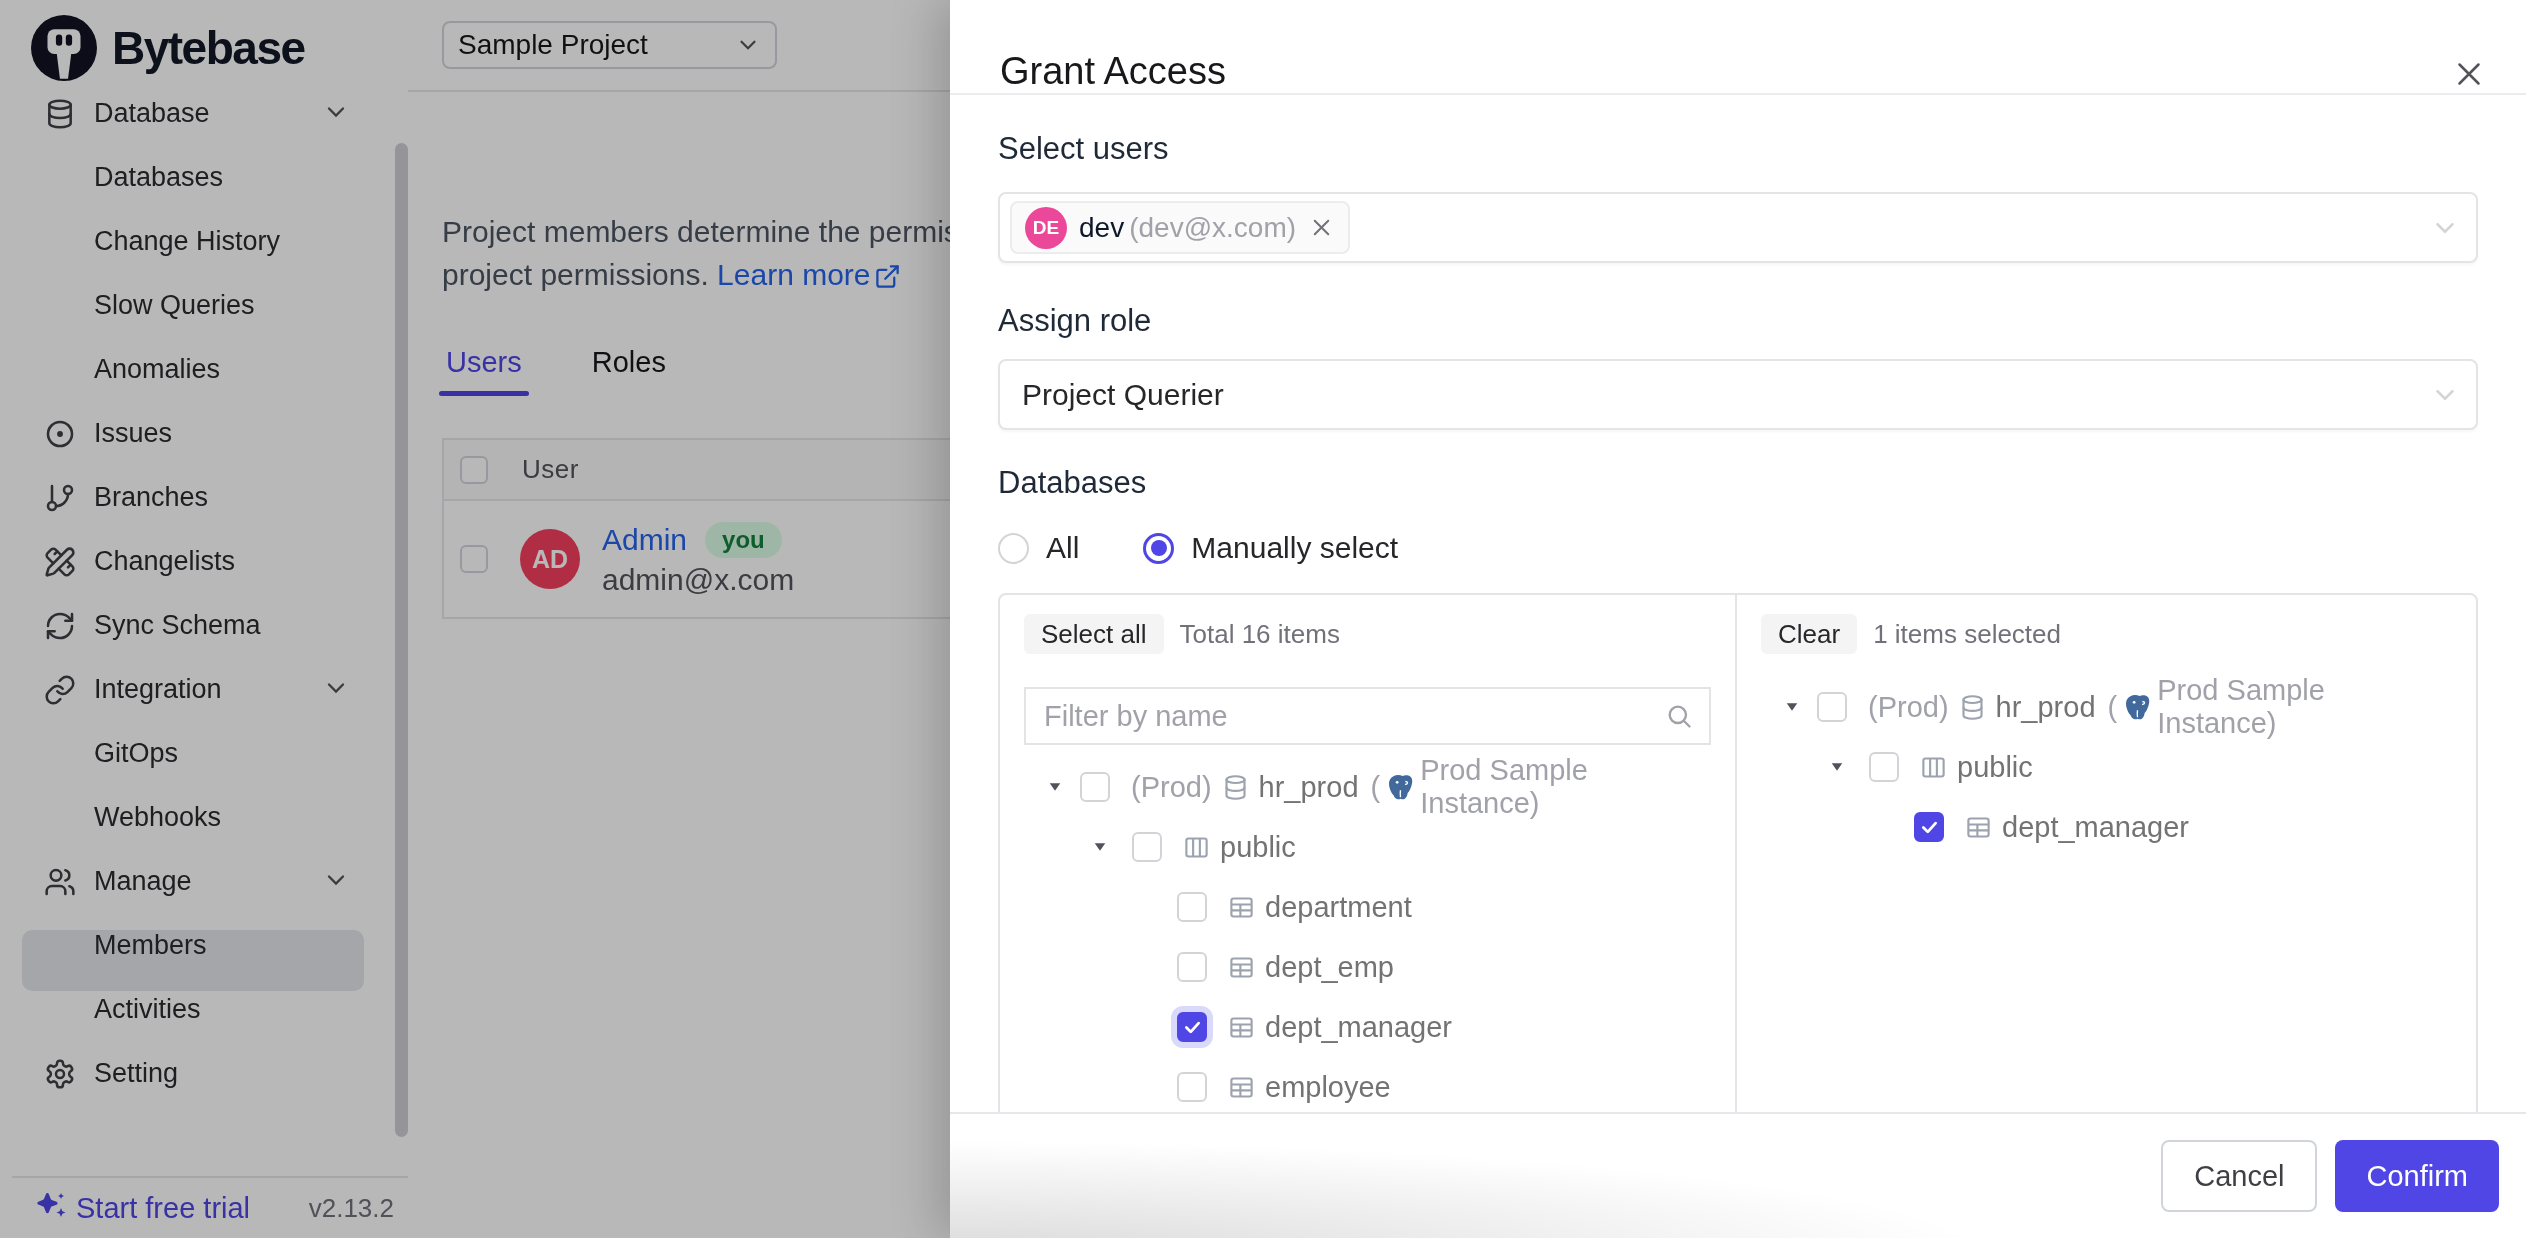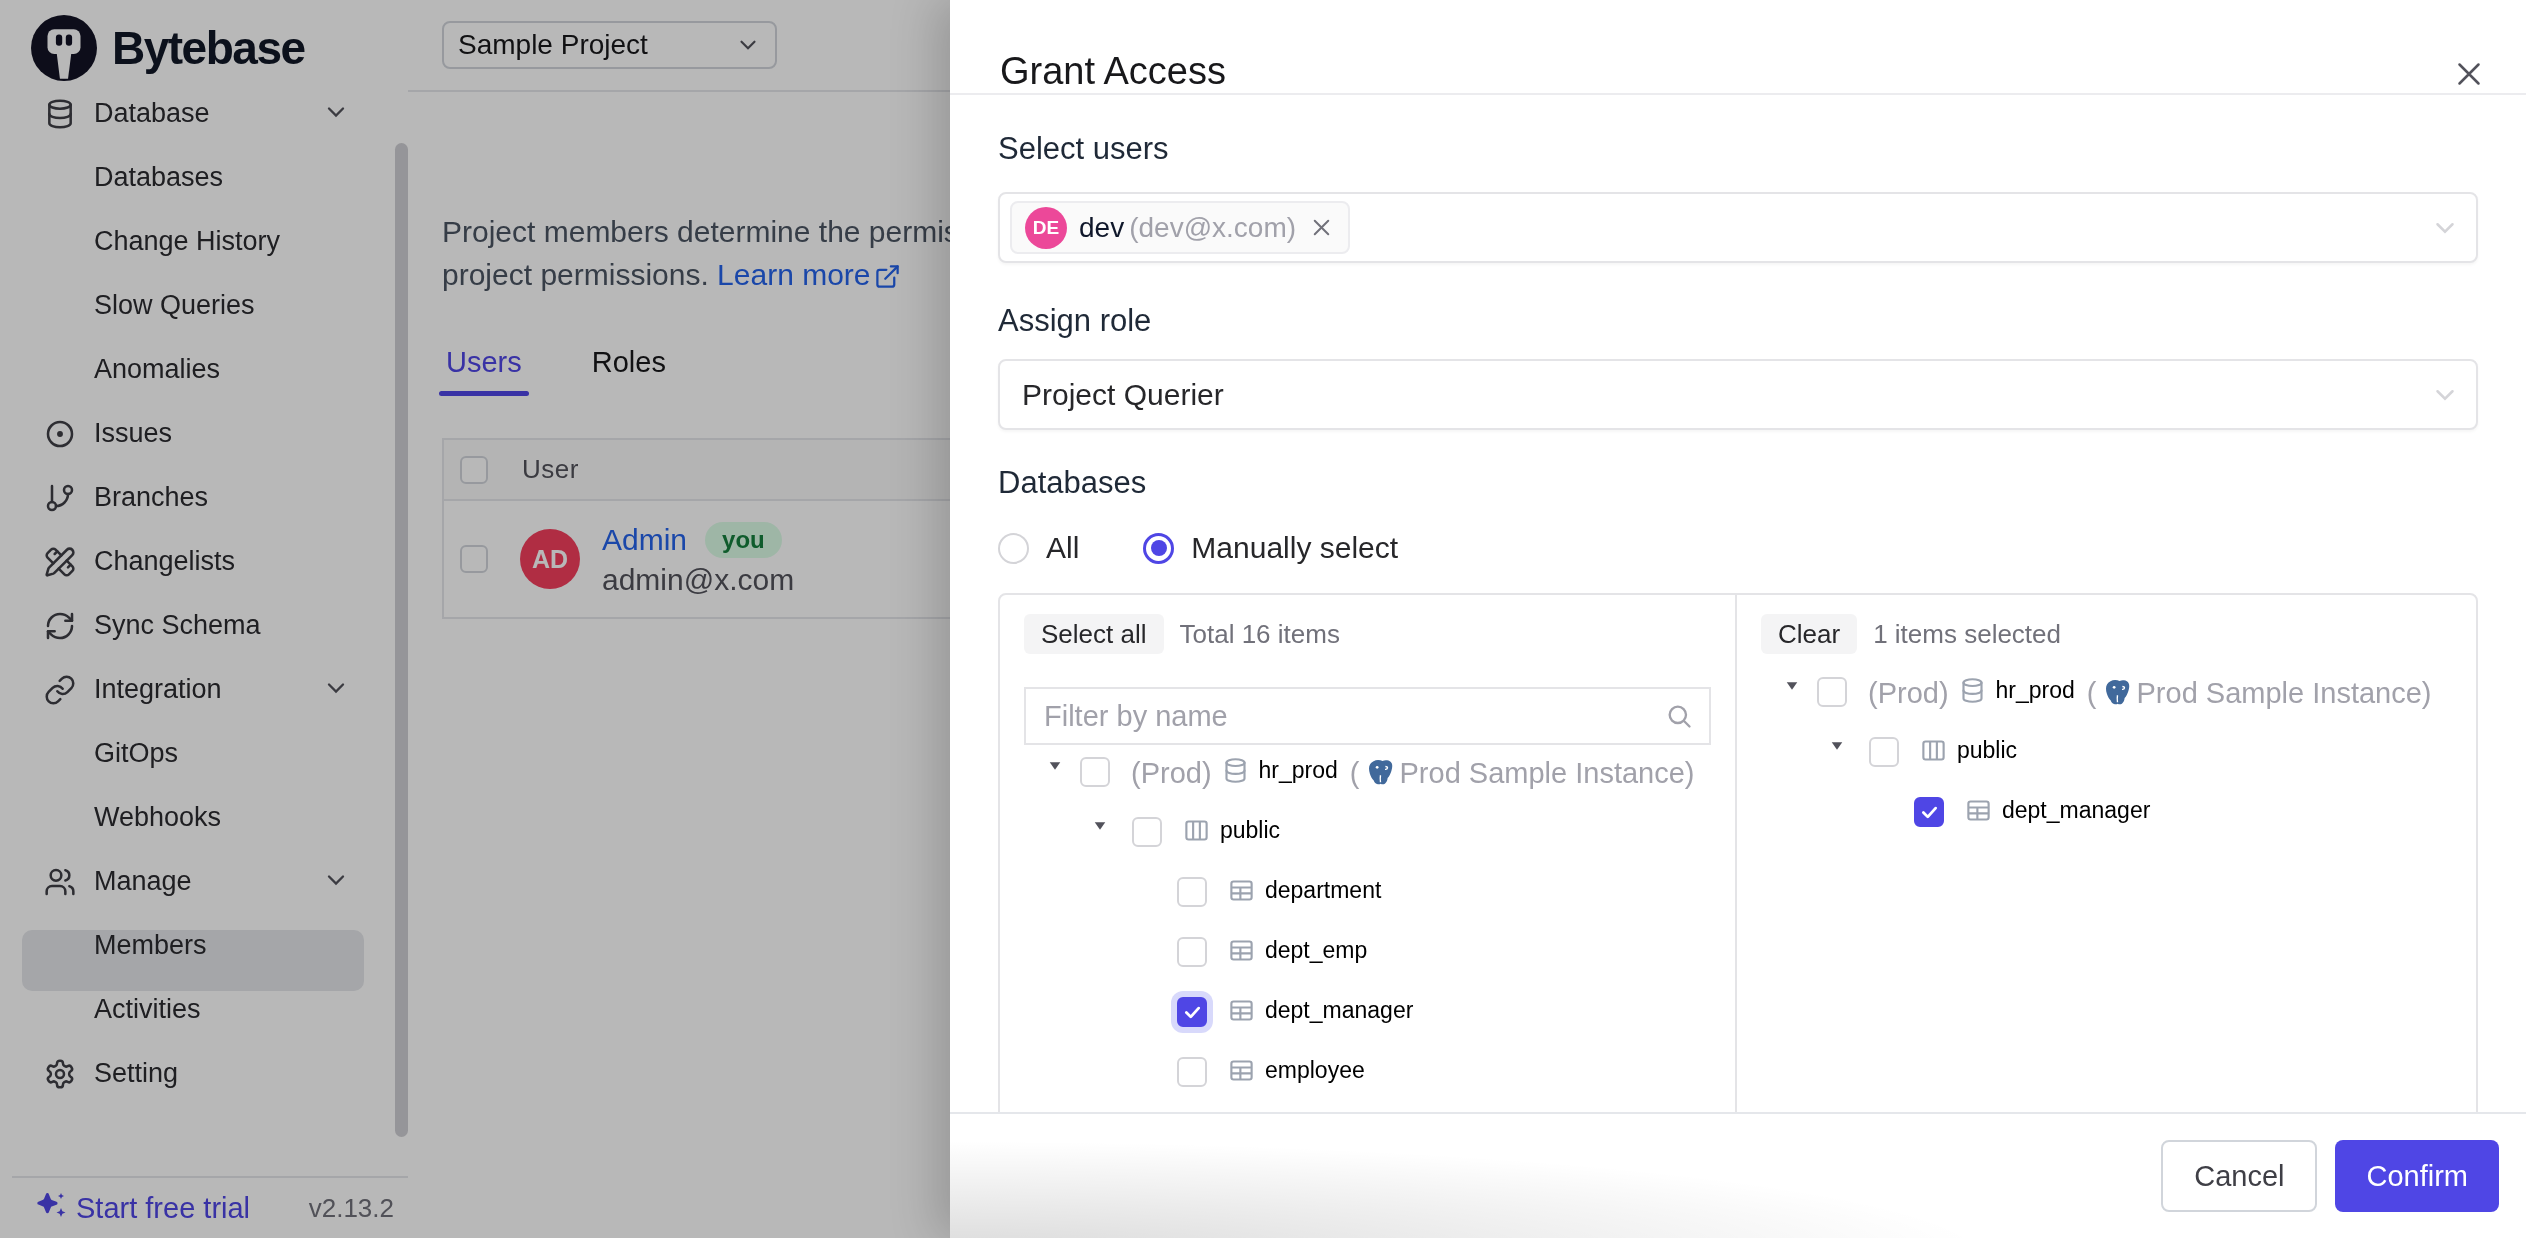--- a/index.html
+++ b/index.html
@@ -100,33 +100,33 @@
   .chip-btn{background:#f4f4f5;border:none;border-radius:6px;height:40px;padding:0 17px;
             font-size:26px;color:#27272a;font-family:inherit;cursor:pointer}
   .t-muted{font-size:26px;color:#71717a}
   .filter{margin-top:33px;height:58px;border:2px solid var(--input-border);border-radius:0;
           display:flex;align-items:center;padding:0 16px;gap:10px}
   .filter input{flex:1;border:none;outline:none;font-size:29px;font-family:inherit;color:#27272a;background:transparent}
   .filter input::placeholder{color:#a1a1aa}
   .filter svg{width:28px;height:28px;color:#a1a1aa;flex:none}
   .tree{margin-top:12px}
   .t-col.right .tree{margin-top:23px}
-  .trow{height:60px;display:flex;align-items:flex-start}
+  .trow{height:60px;display:flex;align-items:center}
   .trow.l1{padding-left:22px}
   .trow.l2{padding-left:67px}
   .trow.l3{padding-left:153px}
   .caret{width:18px;height:18px;color:#52525b;margin-right:16px;flex:none;cursor:pointer}
   .cb{width:30px;height:30px;border:2.5px solid #d4d4d8;border-radius:6px;background:#fff;margin-right:21px;
       flex:none;display:flex;align-items:center;justify-content:center;cursor:pointer}
   .cb svg{display:none;width:21px;height:21px;color:#fff}
   .cb.checked{background:var(--accent);border-color:var(--accent)}
   .cb.checked svg{display:block}
   .cb.halo{box-shadow:0 0 0 6px rgba(99,102,241,.25)}
   .tico{width:27px;height:27px;color:#9ca3af;margin-right:10px;flex:none}
-  .tname{font-size:23px;color:#000000}
+  .tname{font-size:29px;color:#737373}
   .tmuted{font-size:29px;color:#a1a1aa}
   .gap-l{margin-left:12px}
   .pg{width:30px;height:30px;margin:0 5px;flex:none}
   .modal-footer{height:126px;border-top:2px solid var(--border);display:flex;align-items:center;
                 justify-content:flex-end;gap:18px;padding:0 27px;flex:none;position:relative;background:#fff}
   .modal-footer::before{content:"";position:absolute;inset:0;pointer-events:none;
       background:radial-gradient(120% 170% at 0% 115%, rgba(0,0,0,.15), rgba(0,0,0,0) 55%)}
   .btn{height:72px;border-radius:8px;font-size:29px;padding:0 31px;font-family:inherit;cursor:pointer;position:relative}
   .btn.ghost{background:#fff;border:2px solid #d1d5db;color:#3f3f46}
   .btn.primary{background:var(--accent);border:none;color:#fff}

